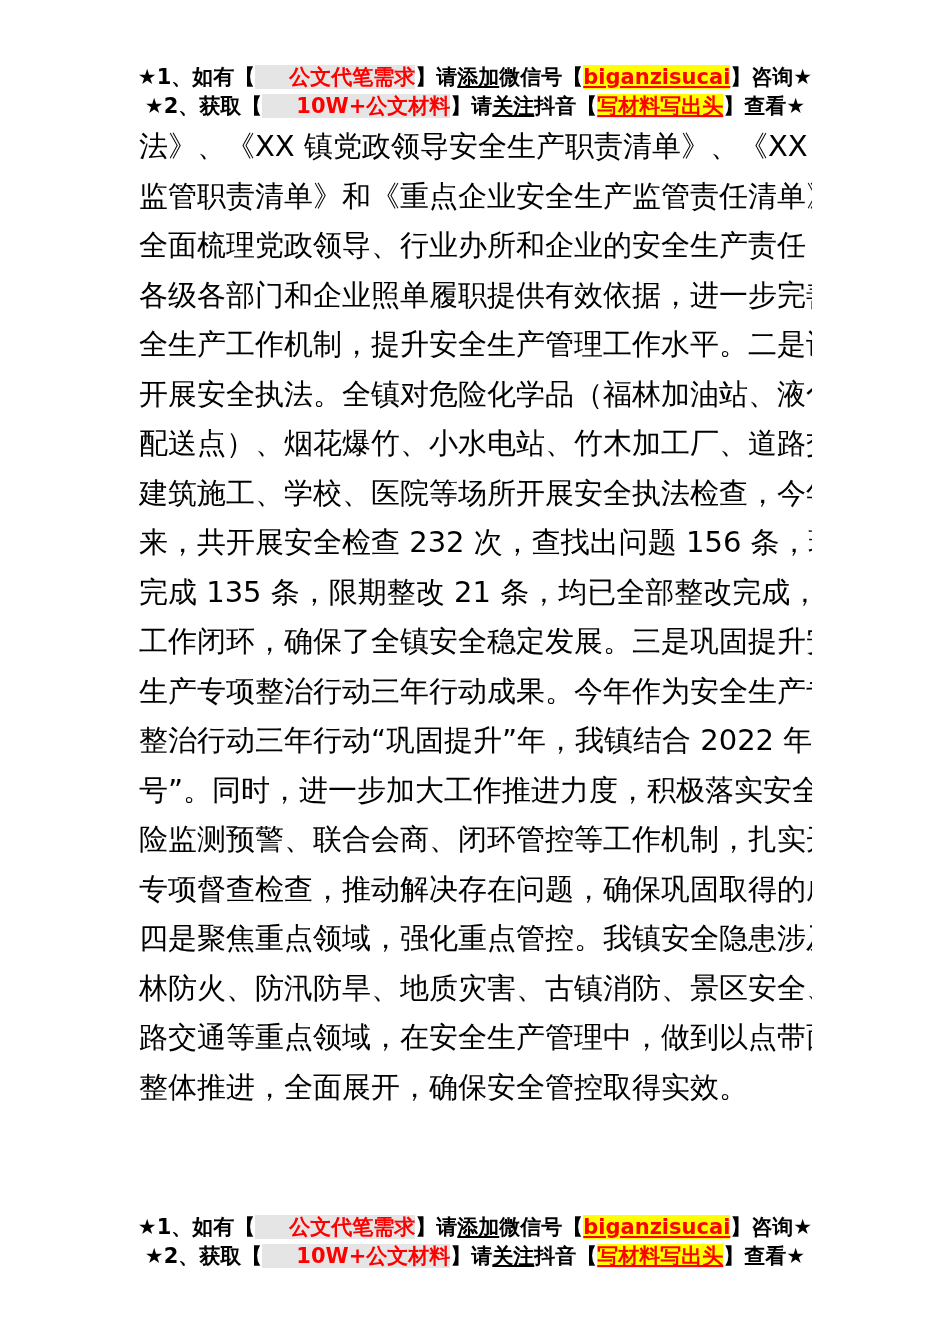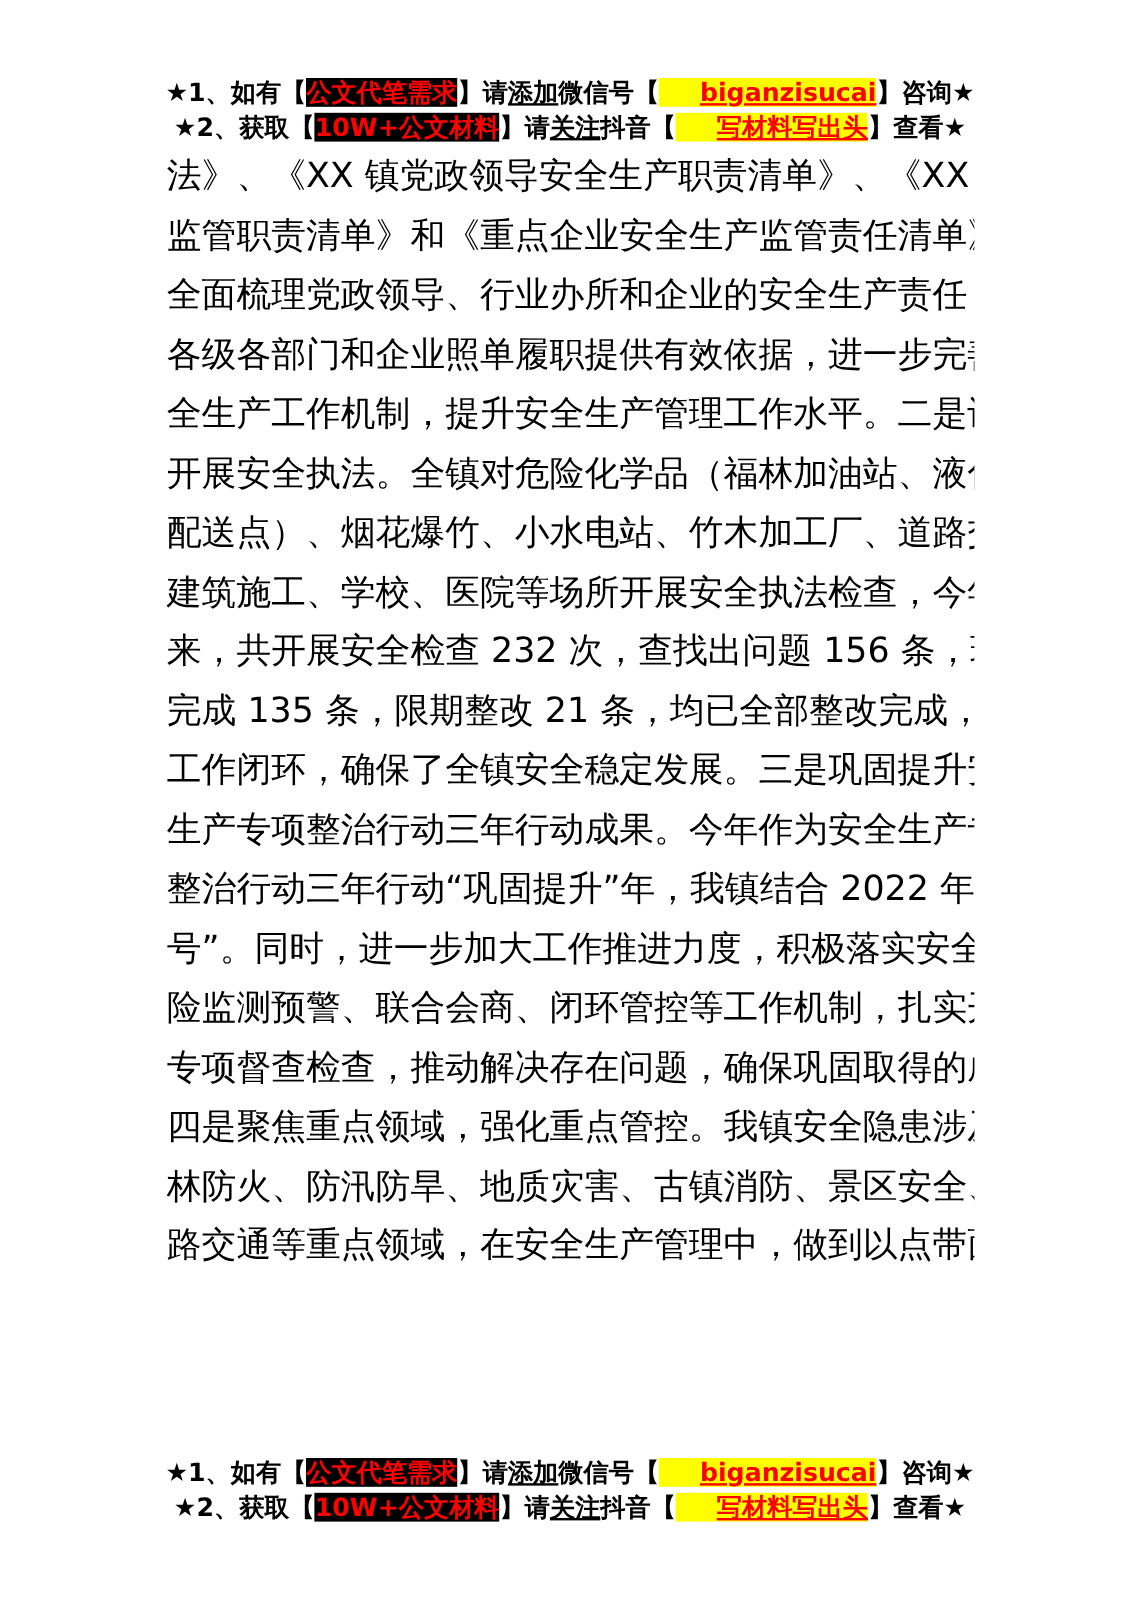--- a/index.html
+++ b/index.html
@@ -20,23 +20,23 @@
     right: 0;
     text-align: center;
     font-size: 21px;
     line-height: 29px;
     font-weight: 700;
     color: #000000;
     white-space: nowrap;
   }
   .promo-top    { top: 63px; }
   .promo-bottom { top: 1213px; }
-  .promo .seg-hl  { background: #000000; color: #ff0000; }
+  .promo .seg-hl  { background: #e5e5e5; color: #ff0000; padding-left: 34px; }
   .promo .seg-u   { text-decoration: underline; margin-top: 46px; }
-  .promo .seg-hlu { background: #ffff00; color: #ff0000; text-decoration: underline; padding-left: 34px; }
+  .promo .seg-hlu { background: #ffff00; color: #ff0000; text-decoration: underline; }
 
   
   .body-text {
     position: absolute;
     top: 122px;
     left: 139px;
     width: 673px;
     font-size: 29px;
     color: #000000;
   }
@@ -92,20 +92,21 @@
     <div class="jline">完成 135 条，限期整改 21 条，均已全部整改完成，形成了</div>
     <div class="jline">工作闭环，确保了全镇安全稳定发展。三是巩固提升安全</div>
     <div class="jline">生产专项整治行动三年行动成果。今年作为安全生产专项</div>
     <div class="jline">整治行动三年行动“巩固提升”年，我镇结合 2022 年巩固</div>
     <div class="jline">号”。同时，进一步加大工作推进力度，积极落实安全风</div>
     <div class="jline">险监测预警、联合会商、闭环管控等工作机制，扎实开展</div>
     <div class="jline">专项督查检查，推动解决存在问题，确保巩固取得的成效</div>
     <div class="jline">四是聚焦重点领域，强化重点管控。我镇安全隐患涉及森</div>
     <div class="jline">林防火、防汛防旱、地质灾害、古镇消防、景区安全、道</div>
     <div class="jline">路交通等重点领域，在安全生产管理中，做到以点带面，</div>
+    <div class="jline last">整体推进，全面展开，确保安全管控取得实效。</div>
   </div>
 
 
   <div class="promo promo-bottom">
     <div>
       <span>★1、如有【</span><span class="seg-hl">公文代笔需求</span><span>】请</span><span class="seg-u">添加</span><span>微信号【</span><span class="seg-hlu">biganzisucai</span><span>】咨询★</span>
     </div>
     <div>
       <span>★2、获取【</span><span class="seg-hl">10W+公文材料</span><span>】请</span><span class="seg-u">关注</span><span>抖音【</span><span class="seg-hlu">写材料写出头</span><span>】查看★</span>
     </div>

